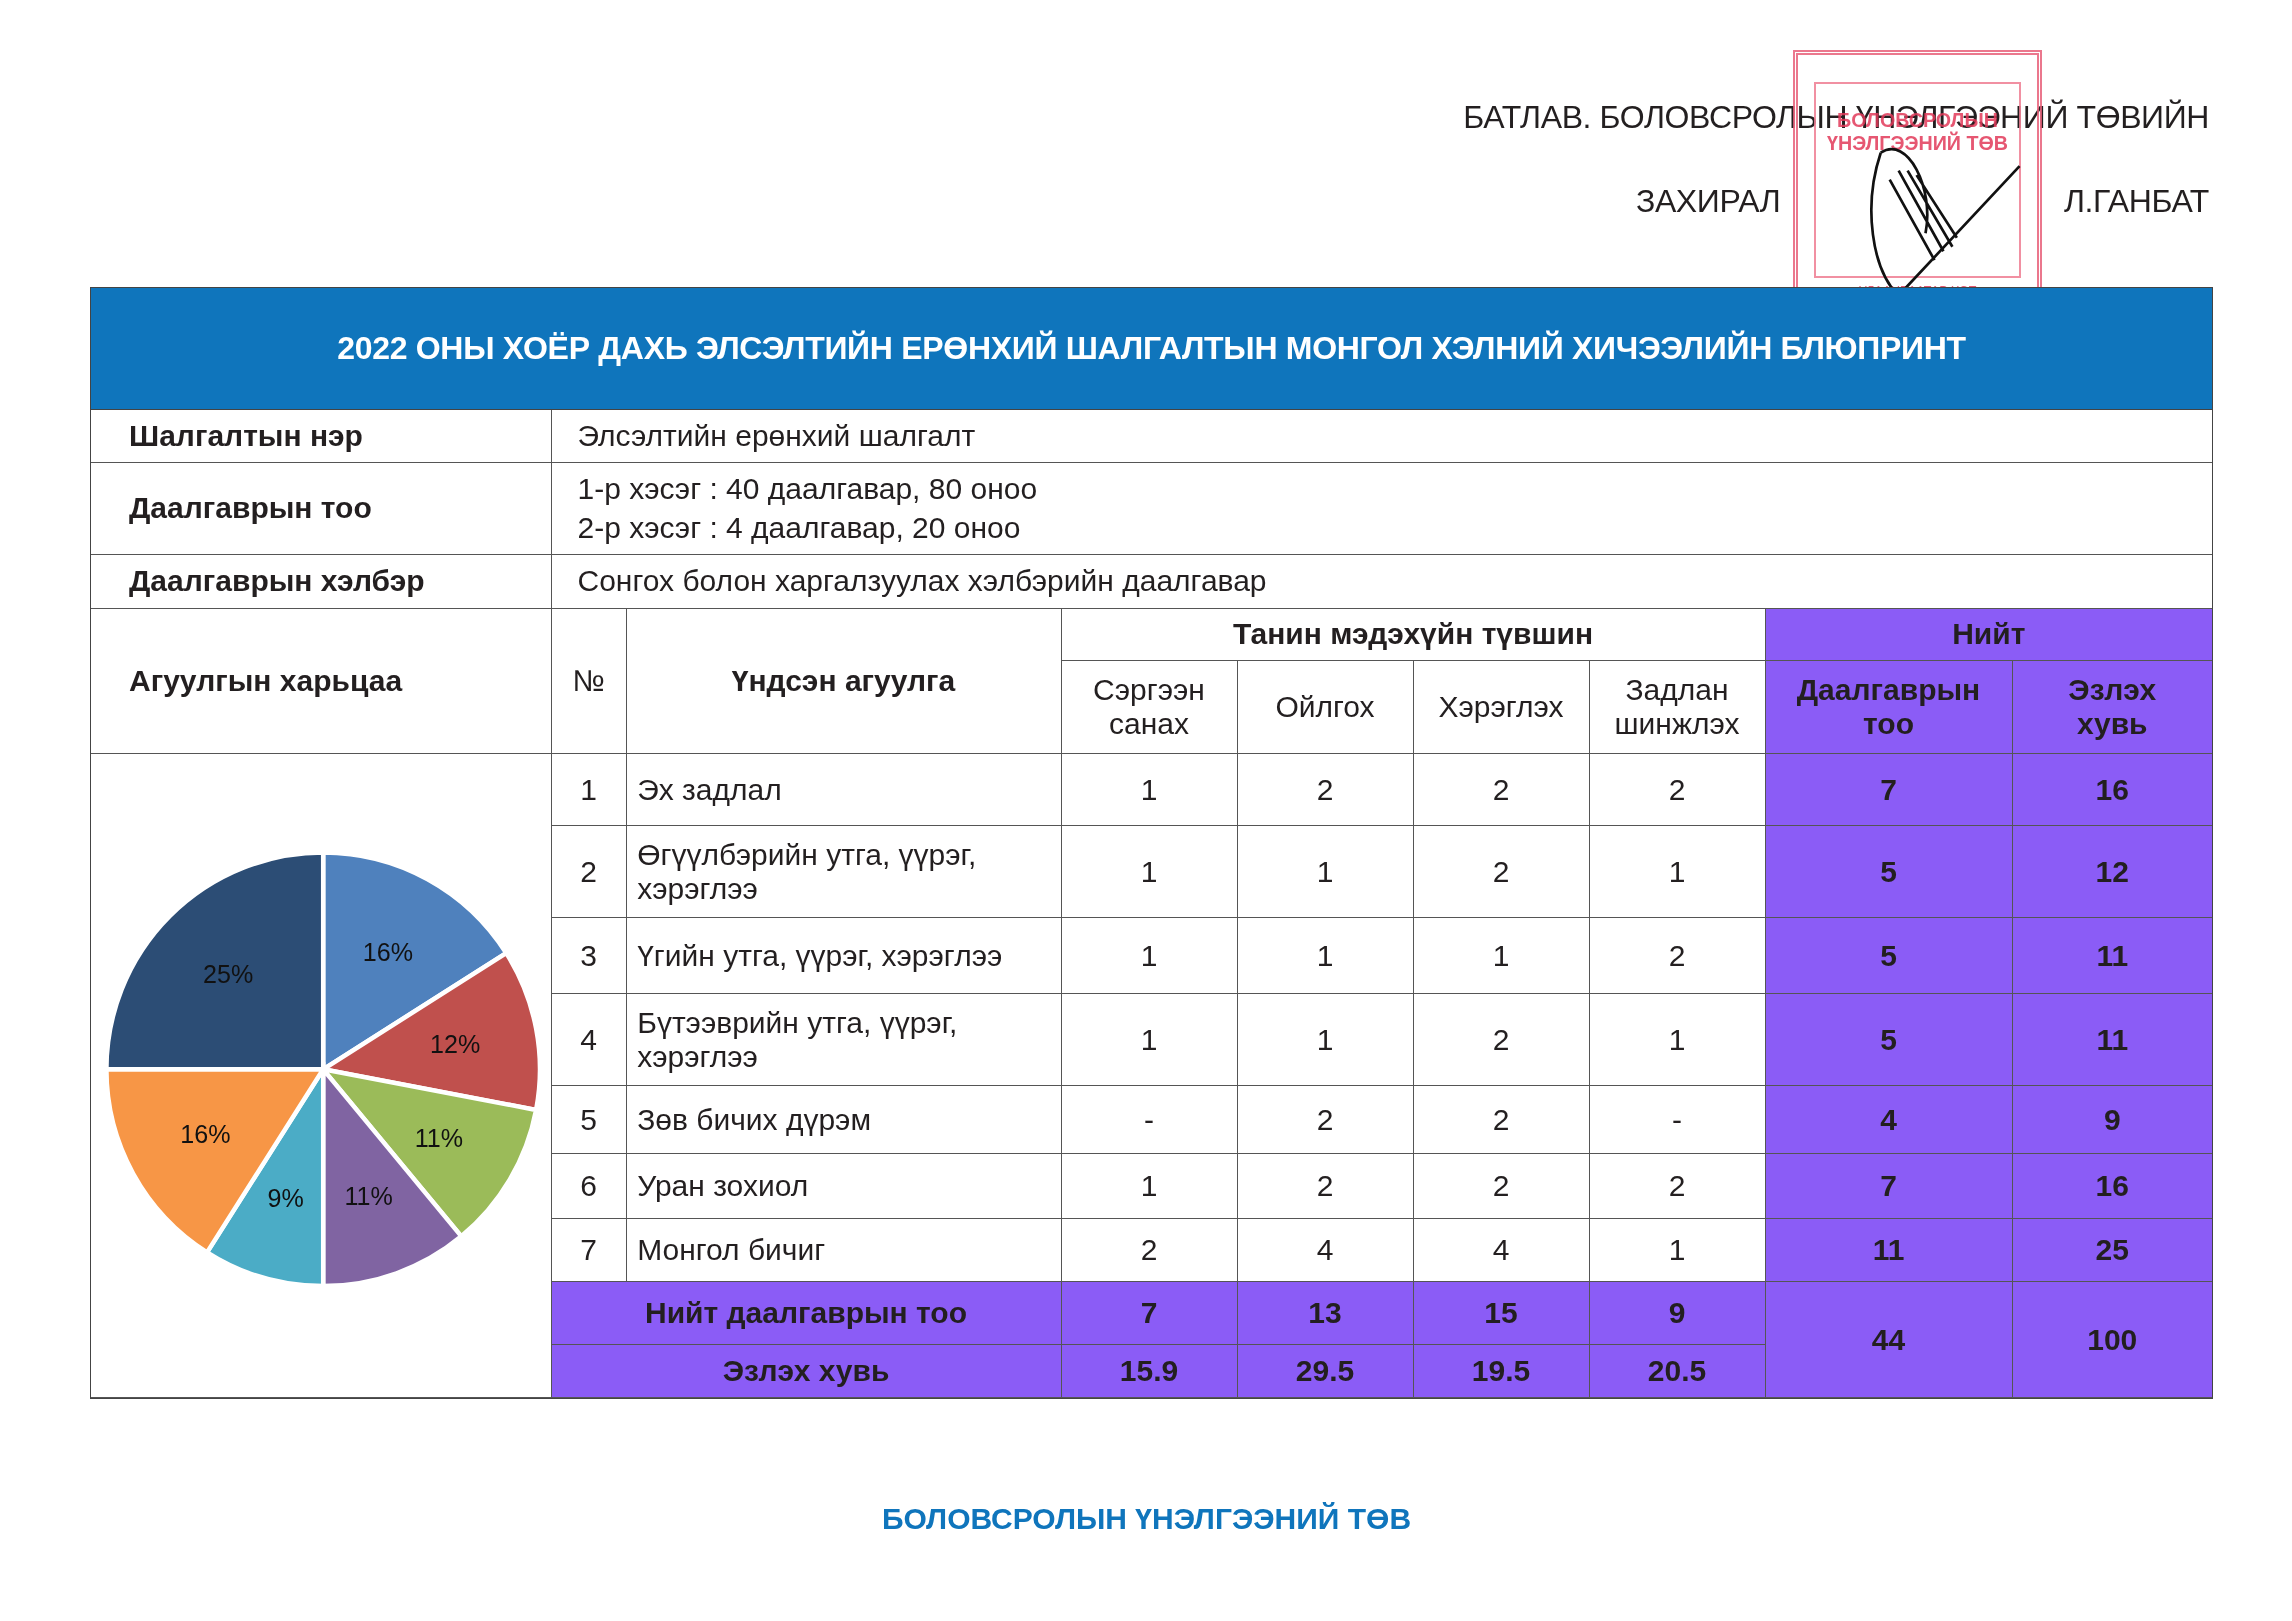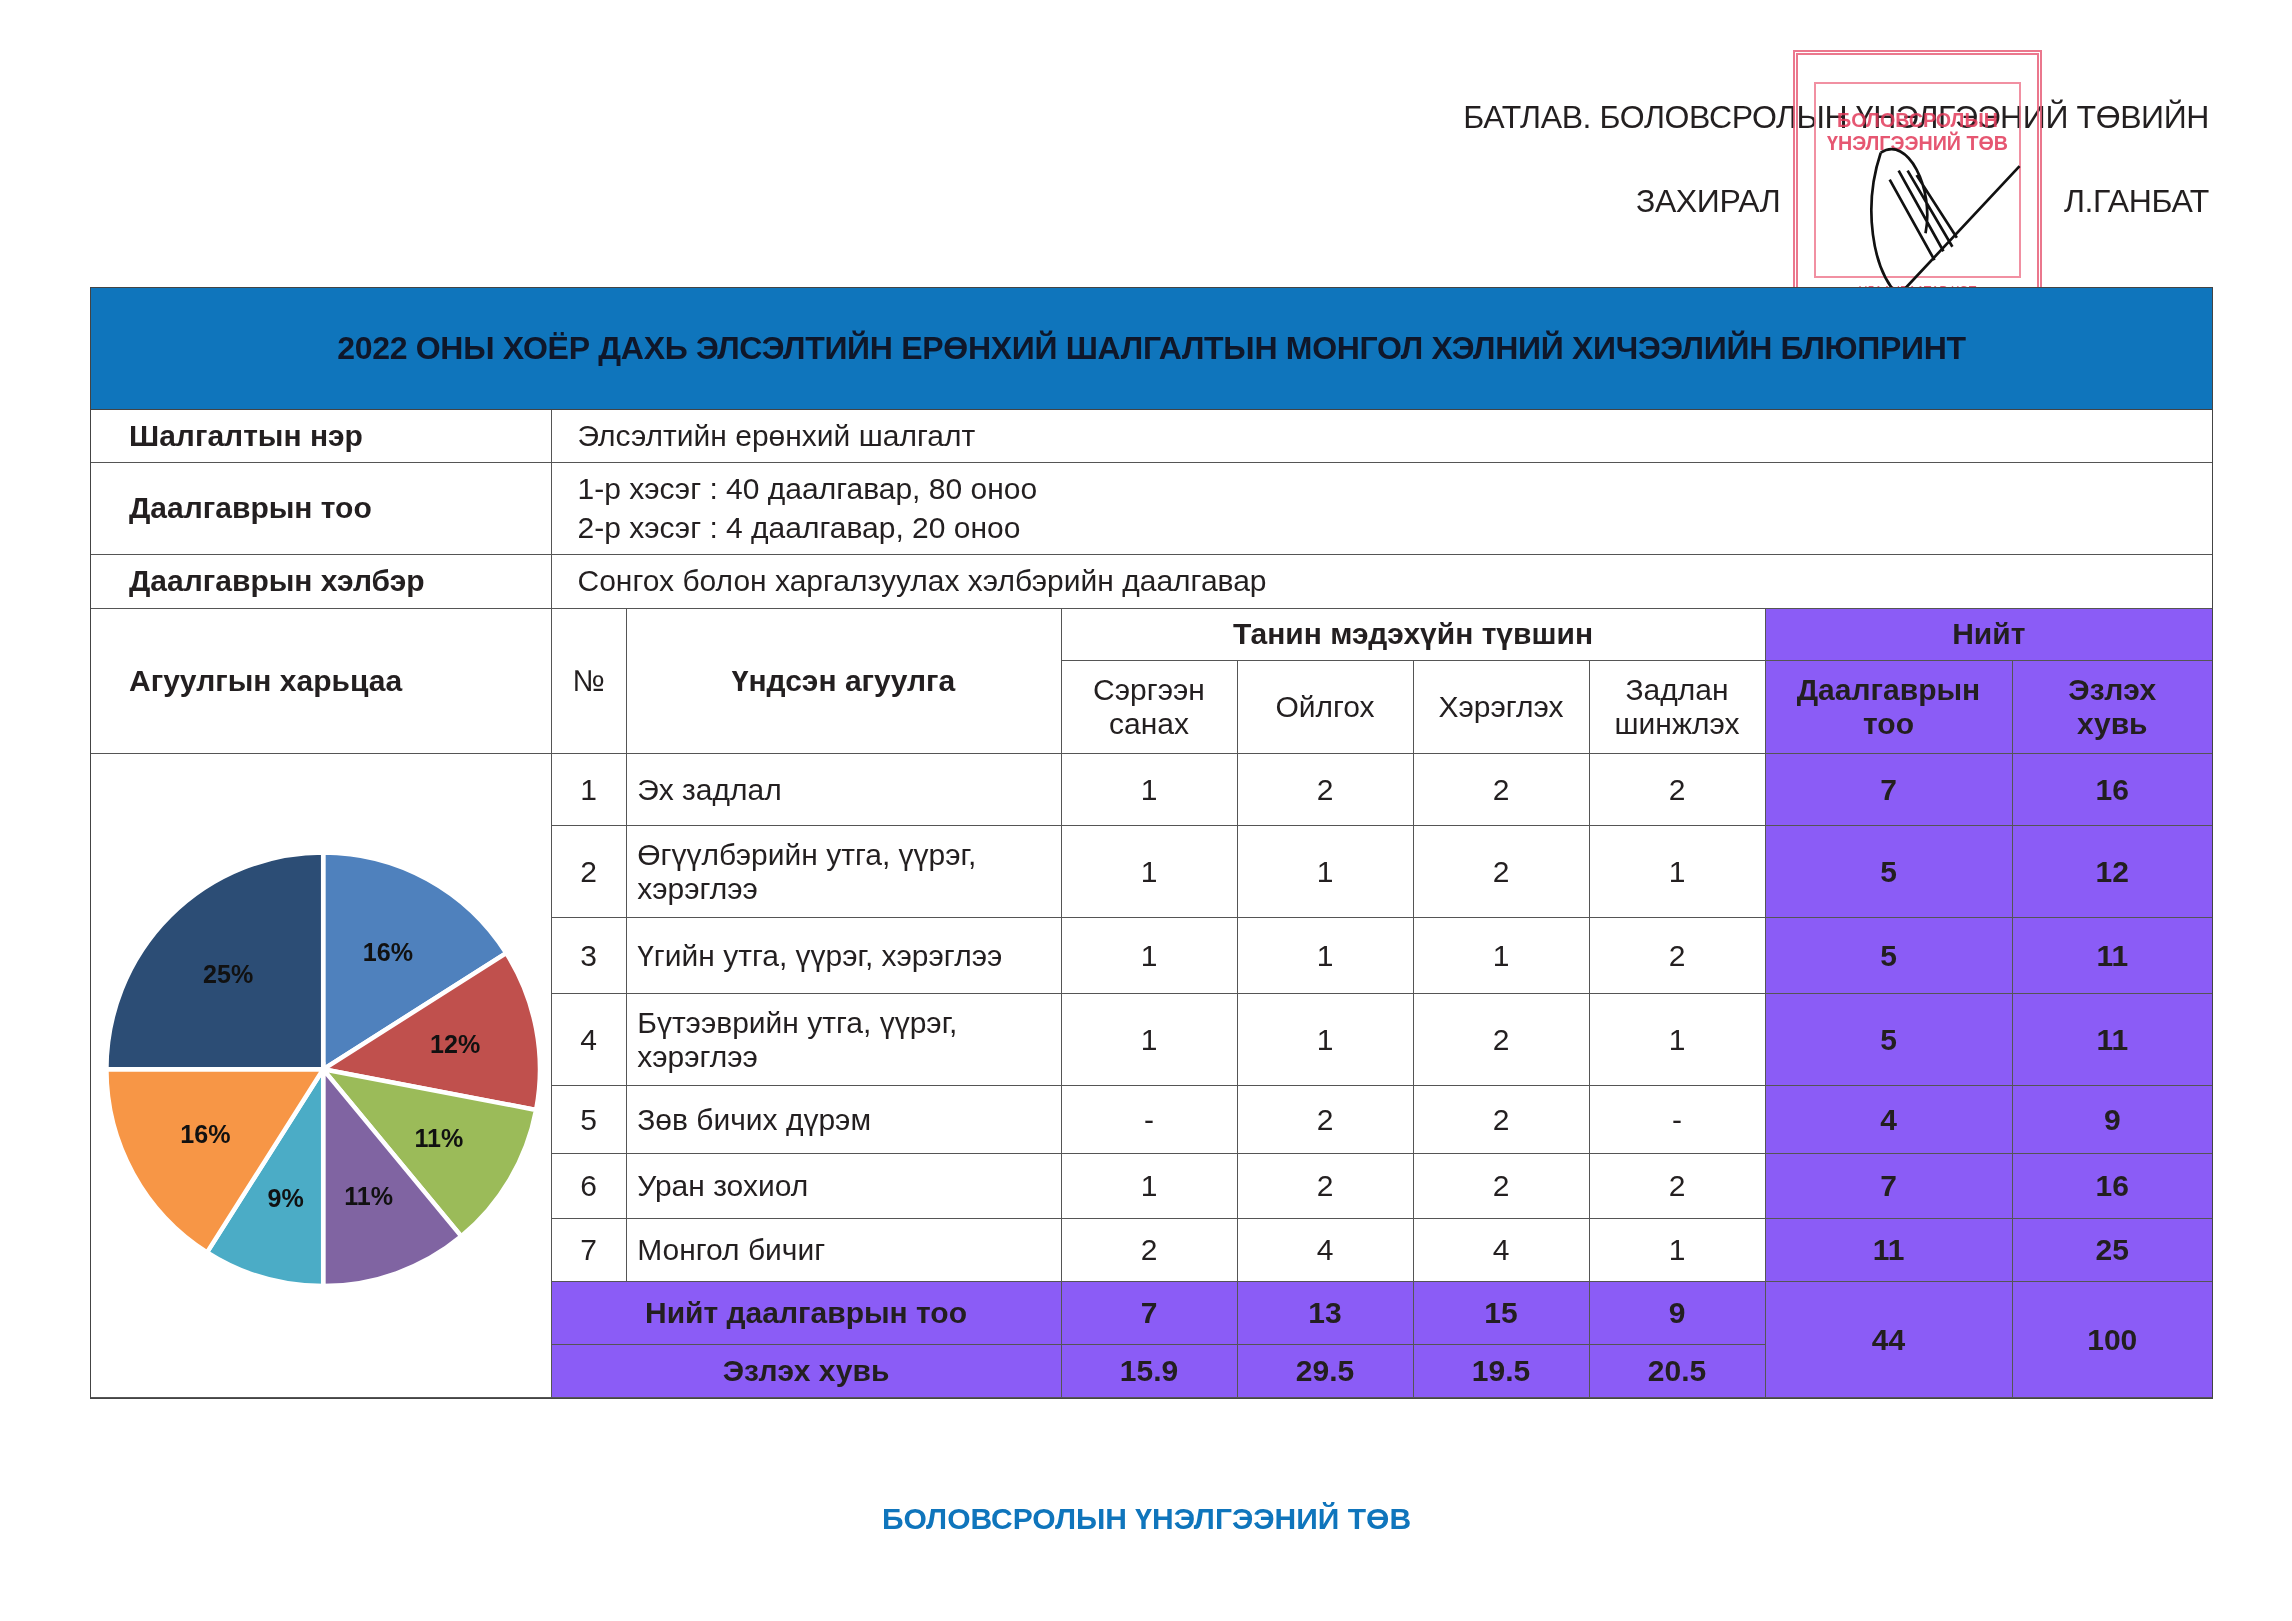--- a/index.html
+++ b/index.html
@@ -29,38 +29,38 @@
     position: absolute; left: 0; right: 0; bottom: 7.2px; text-align: center;
     color: #e23a5a; font-size: 12.5px;
   }
   .signature { position: absolute; left: 1827px; top: 81px; width: 206px; height: 233px; }
 
   .sheet {
     position: absolute; left: 90px; top: 287px; width: 2123px;
     border: 1.8px solid #444; box-sizing: border-box;
   }
   .title-bar {
-    height: 121px; background: #0f75bc; color: #0f172a; display: flex;
+    height: 121px; background: #0f75bc; color: #ffffff; display: flex;
     align-items: center; justify-content: center; font-weight: bold;
     font-size: 32px; letter-spacing: -0.3px; border-bottom: 1.8px solid #444;
   }
   table { border-collapse: collapse; width: 100%; table-layout: fixed; }
   td, th { border: 1.8px solid #555; padding: 0; font-size: 30px; }
   table tr:first-child td, table tr:first-child th { border-top: none; }
   table tr td:first-child, table tr th:first-child { border-left: none; }
   table tr td:last-child, table tr th:last-child { border-right: none; }
   .info td.label { font-weight: bold; padding-left: 38px; }
   .info td.value { padding-left: 26px; font-weight: normal; }
   .main th { font-weight: bold; }
   .main td, .main th { text-align: center; }
   .shade { background: #8b5cf6; }
   .light { font-weight: normal !important; }
   .left { text-align: left !important; padding-left: 10.7px !important; }
   .bold { font-weight: bold; }
-  .pie-cell { vertical-align: middle; padding: 0; font-weight: bold; }
+  .pie-cell { vertical-align: middle; padding: 0; }
   .footer {
     position: absolute; left: 0; right: 0; top: 1502px; text-align: center;
     color: #0f75bc; font-weight: bold; font-size: 30px;
   }
   .pie-label { font-family: "Liberation Sans", sans-serif; font-size: 28px; fill: #111; }
 </style>
 </head>
 <body>
 
 <div class="approval">

